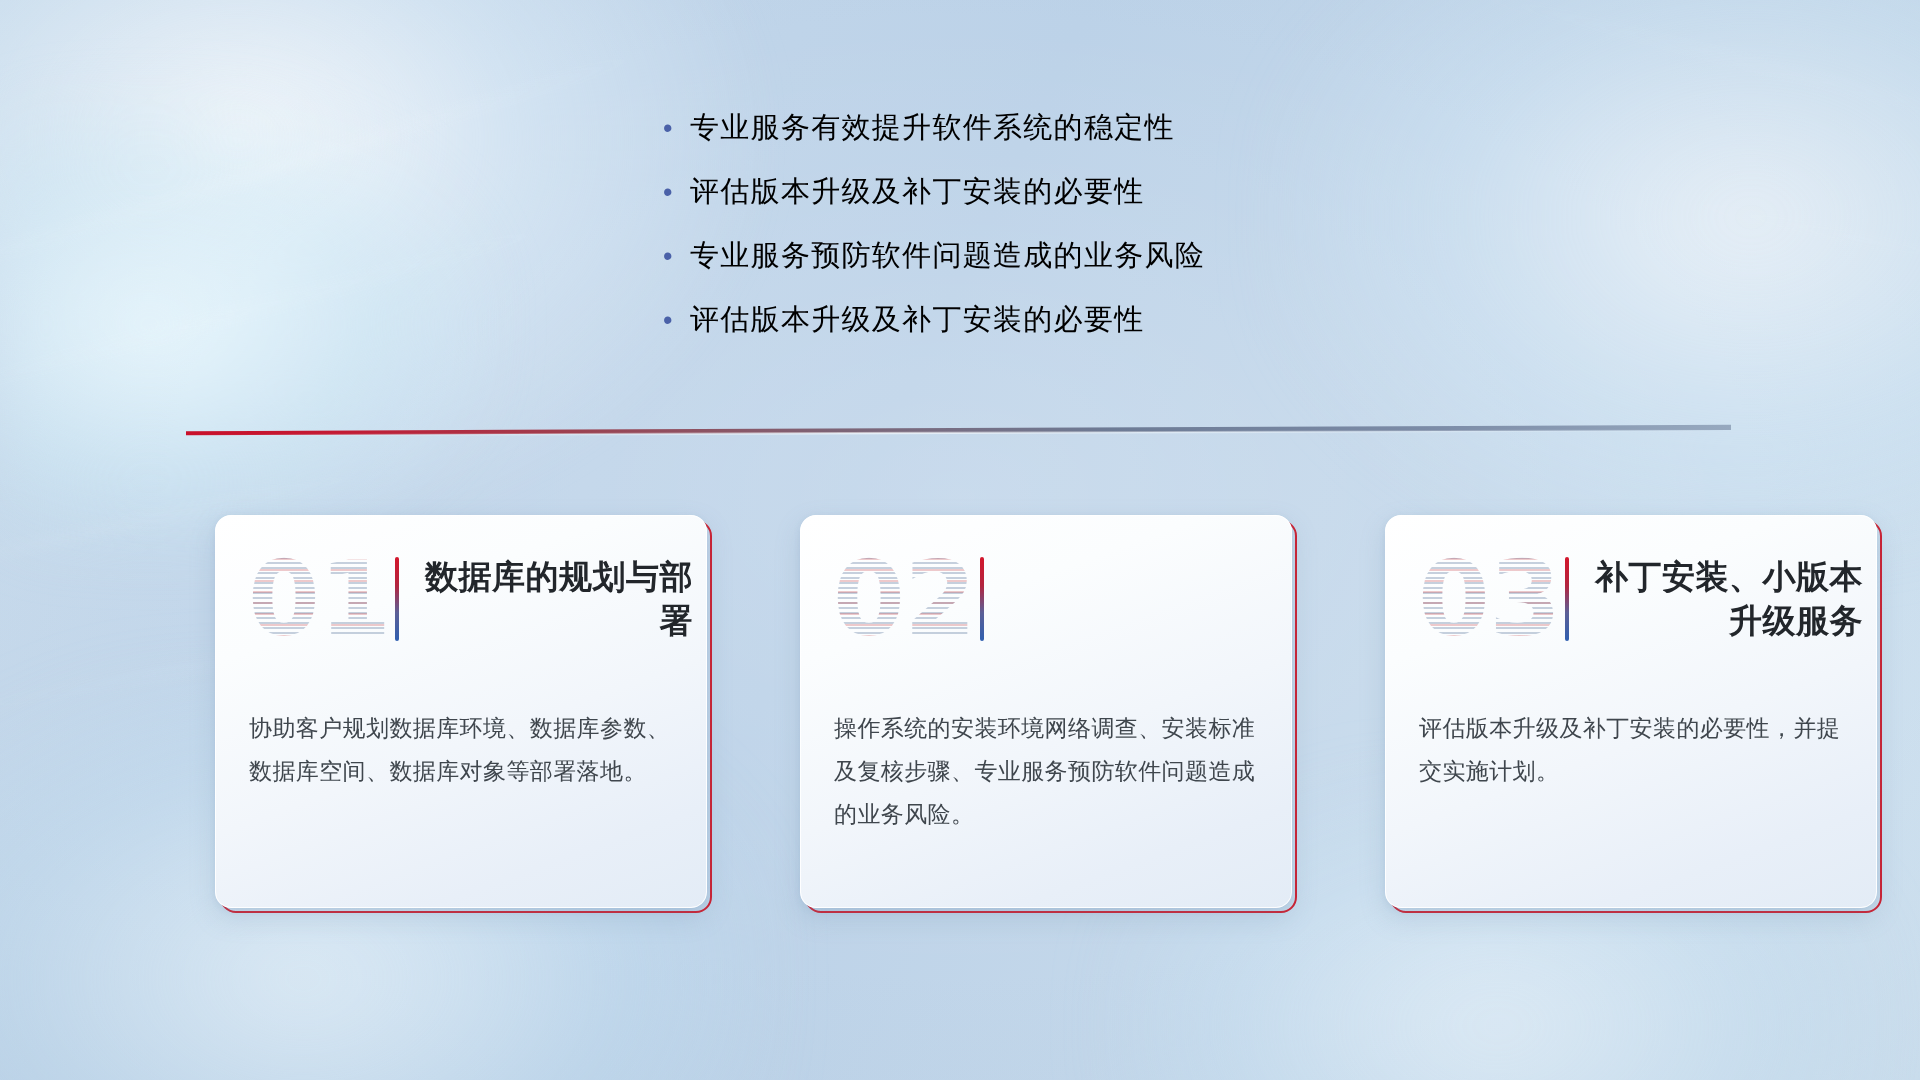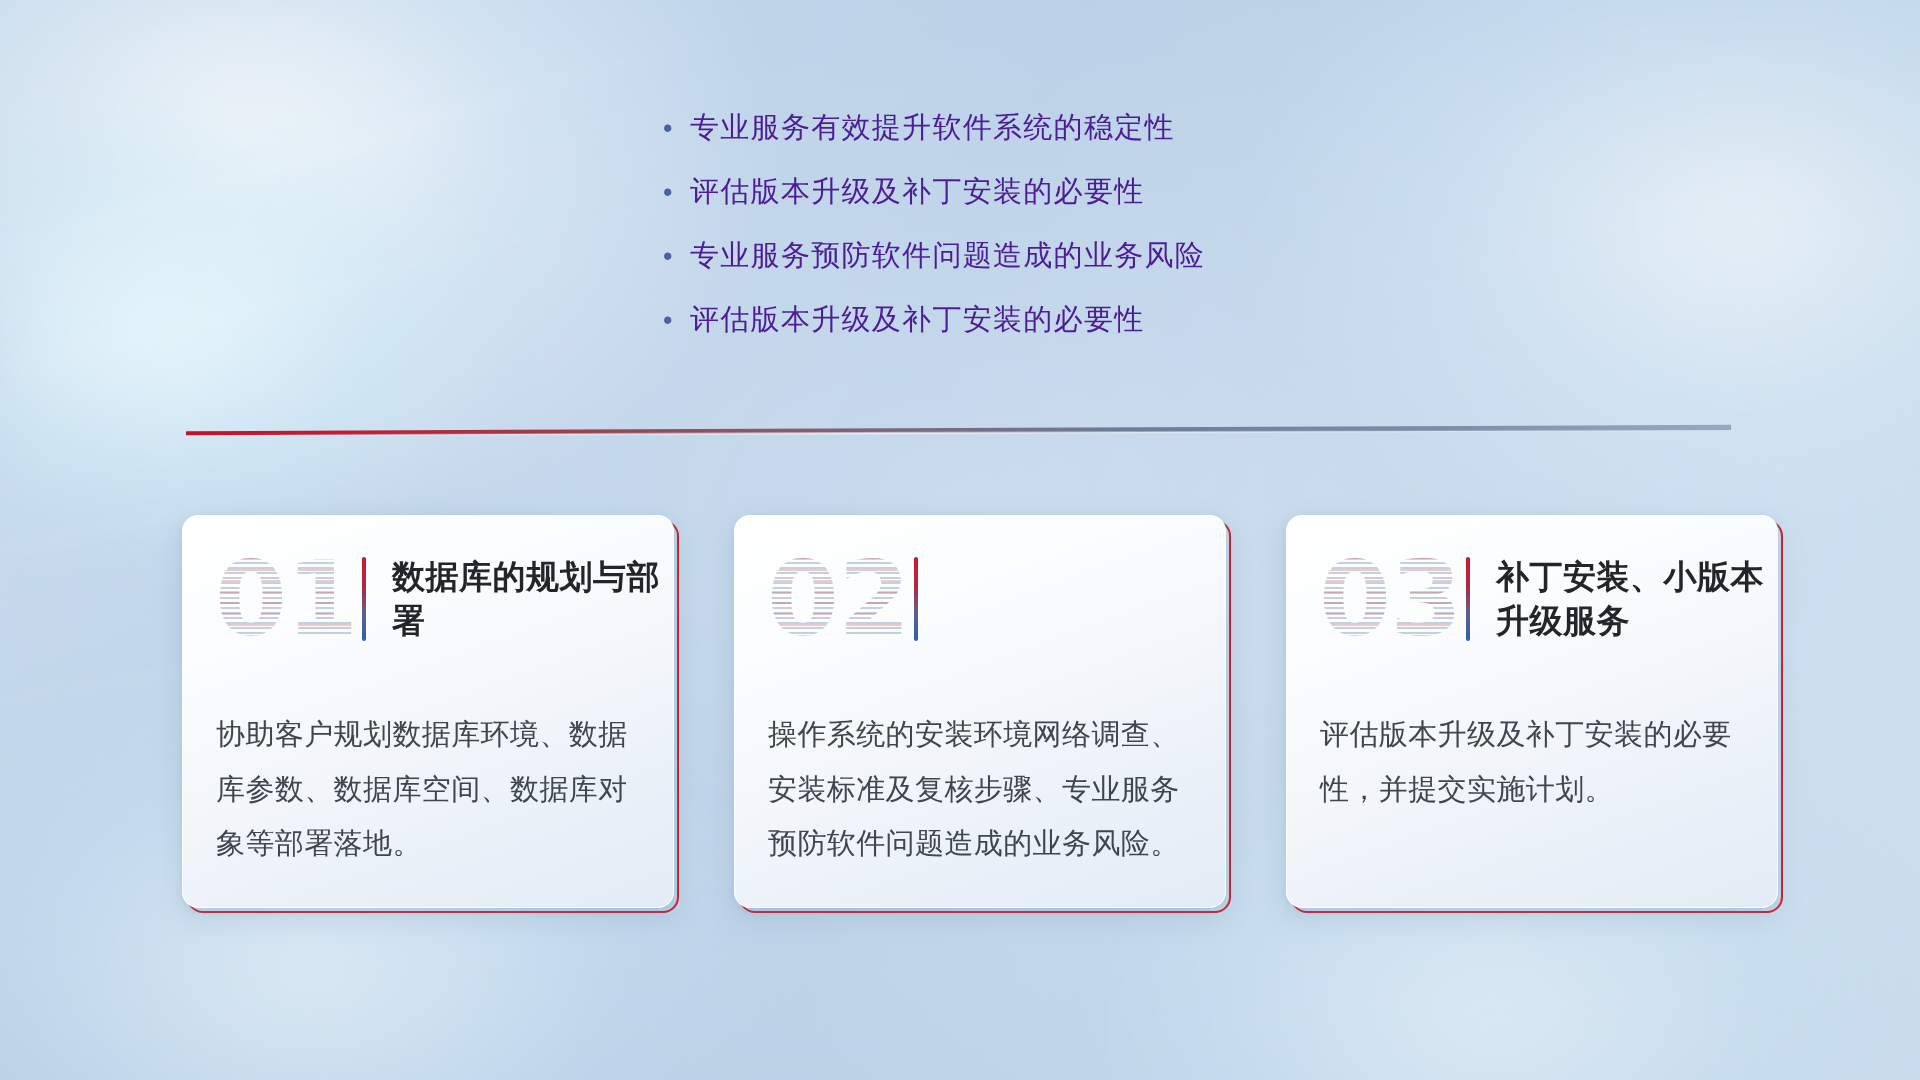--- a/index.html
+++ b/index.html
@@ -67,39 +67,40 @@
   .bullet-row{
     display:flex; align-items:baseline;
     height:64px;
   }
   .bullet-dot{
     width:30px; flex:0 0 30px;
     color:#4a61a8; font-size:27px; line-height:1;
     text-align:left; padding-left:3px;
   }
   .bullet-text{
-    font-size:29px; color:#4c1d95; letter-spacing:1.3px;
+    font-size:29px; color:#000000; letter-spacing:1.3px;
     font-weight:400; white-space:nowrap;
   }
 
   
   .divider{
     position:absolute; left:186px; top:424px; width:1545px; height:16px;
   }
   .divider svg{ display:block; width:100%; height:100%; overflow:visible; }
 
   
   .cards{
     position:absolute; left:182px; top:515px;
     display:flex; gap:60px;
   }
   .card{
     position:relative;
     width:492px; height:393px;
     border-radius:16px;
+    margin-left:33px;
   }
   .card-accent{
     position:absolute; inset:0;
     border-radius:16px;
     border:2px solid #d01c2c;
     transform:translate(5px,5px);
   }
   .card-face{
     position:absolute; inset:0;
     border-radius:16px;
@@ -153,24 +154,25 @@
   .sep-bar{
     width:4px; height:84px; flex:0 0 4px;
     border-radius:2px;
     background:linear-gradient(to bottom,#d3172c 0%,#b3253f 34%,#5c5f96 66%,#2f5fb0 100%);
     margin-right:26px;
   }
   .card-title{
     font-size:33px; line-height:1.32; font-weight:700;
     color:#22262b; letter-spacing:.5px;
     padding-right:14px;
+    text-align:right;
   }
   .card-body{
     position:absolute; left:34px; right:30px; top:192px;
-    font-size:29px; line-height:1.88;
+    font-size:23px; line-height:1.88;
     color:#3f464d; letter-spacing:.4px;
   }
 </style>
 </head>
 <body>
 
 <div id="bg">
   <div class="bg-base"></div>
   <div class="bg-glow-a"></div>
   <div class="bg-glow-b"></div>

